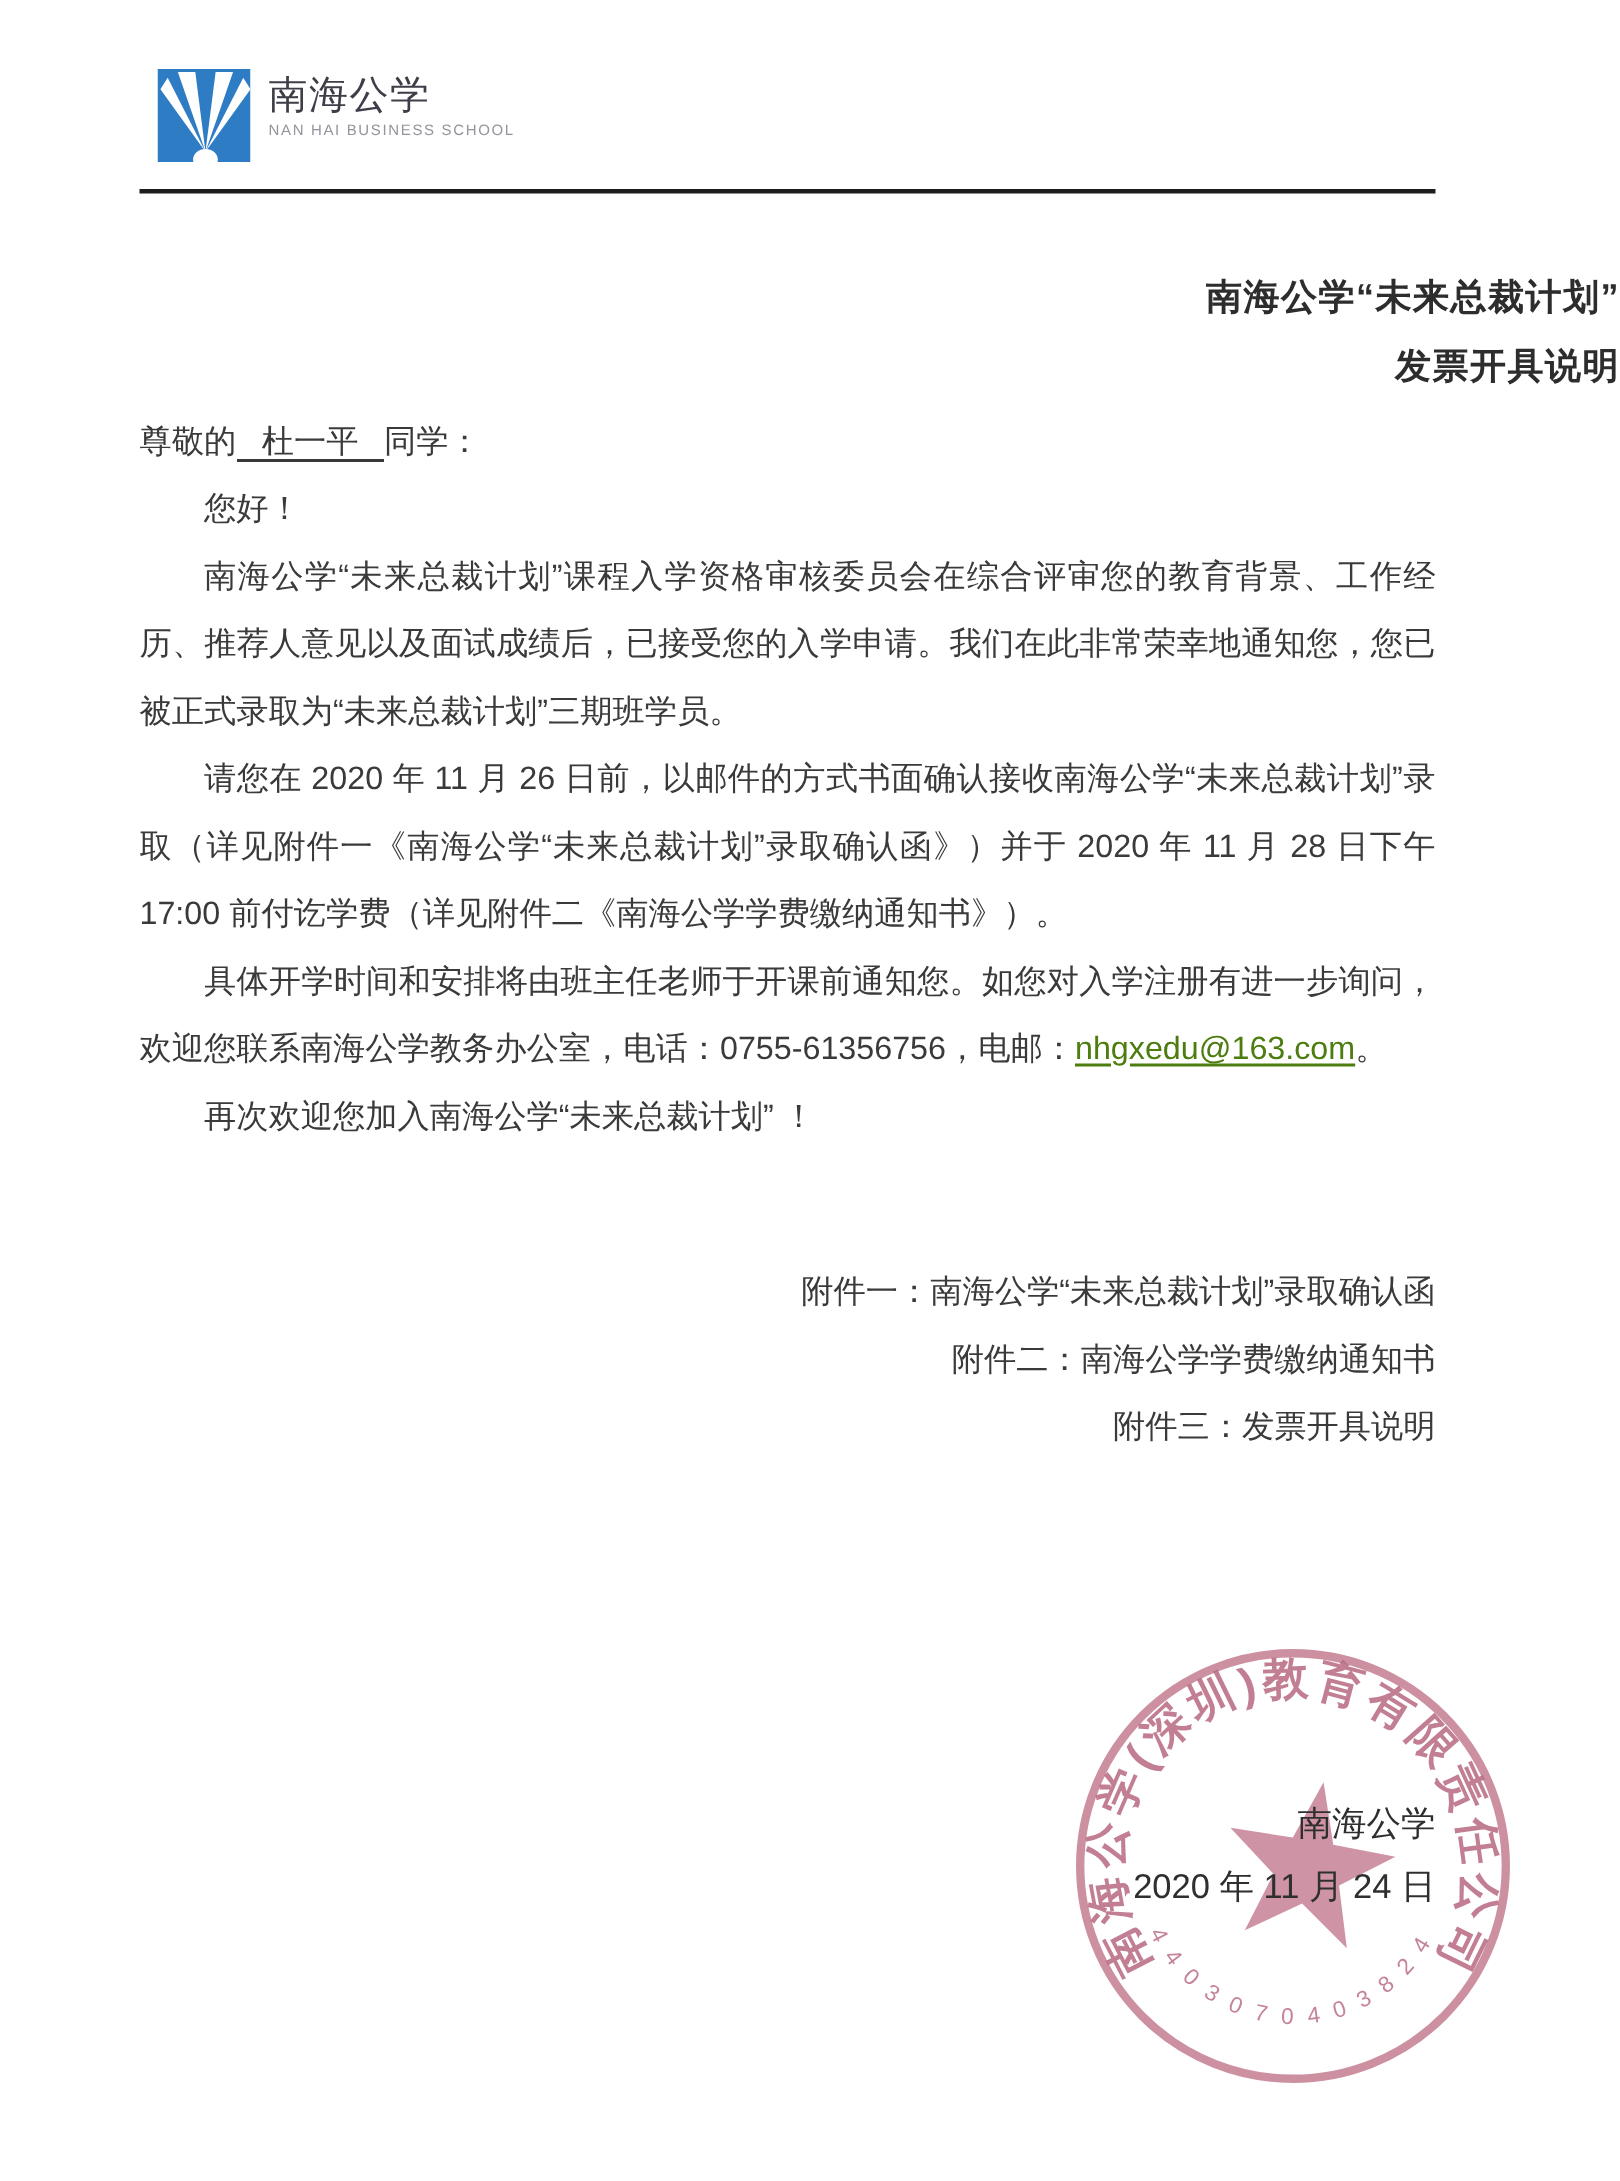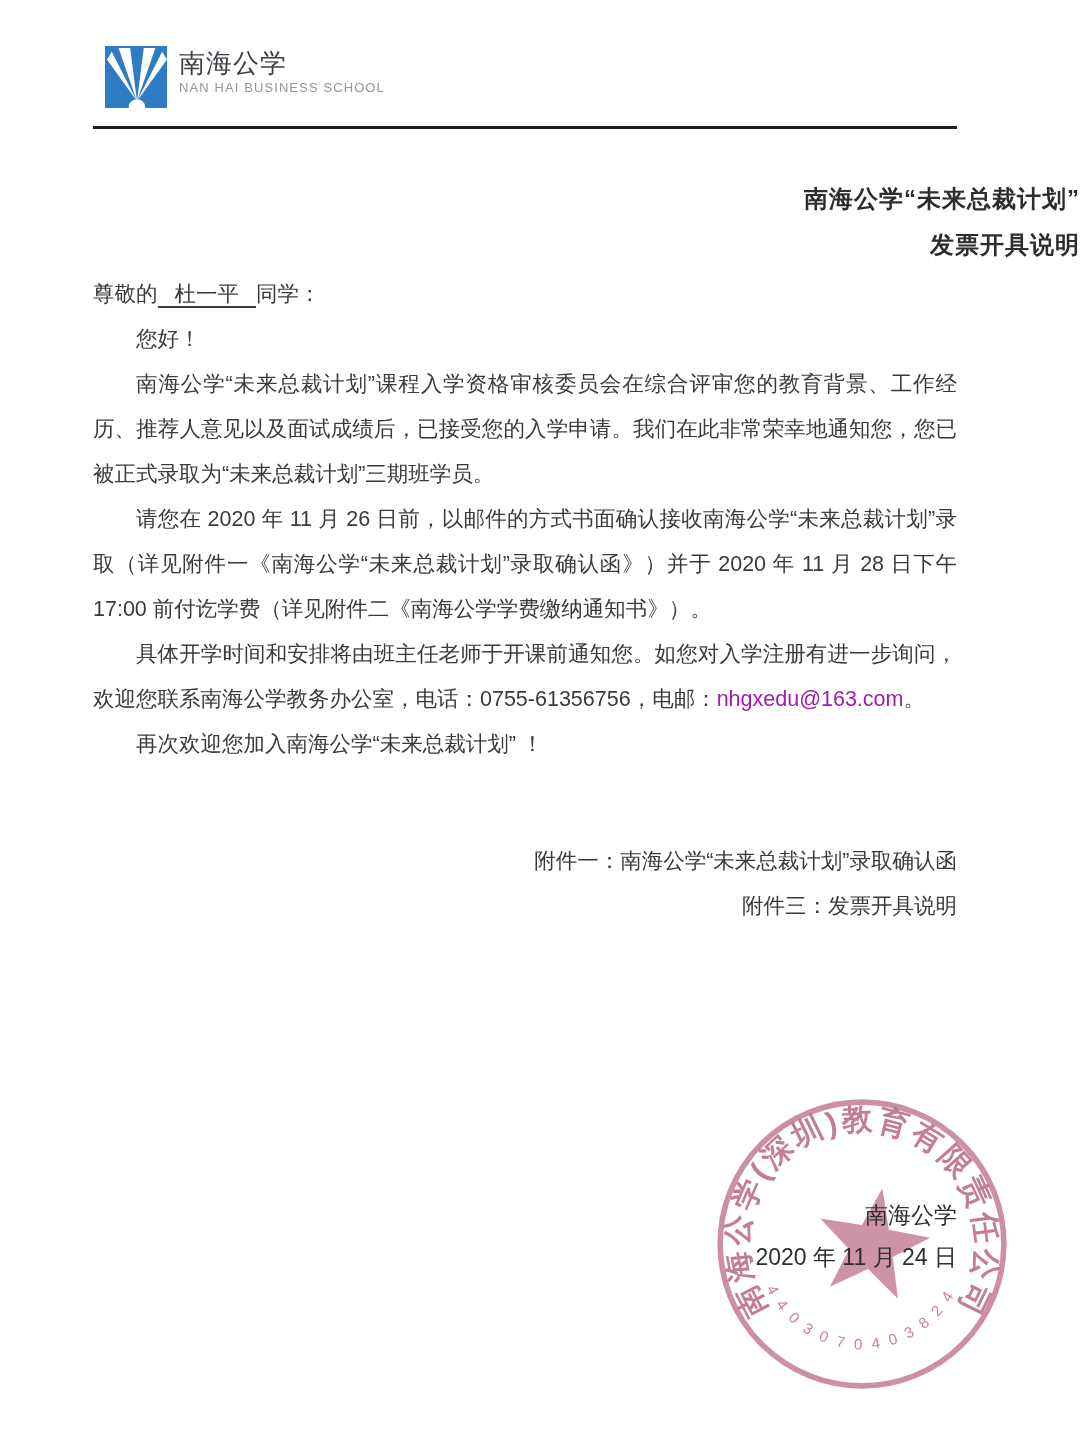--- a/index.html
+++ b/index.html
@@ -25,21 +25,21 @@
   .logo-text { margin-left: 12px; padding-top: 2px; }
   .logo-cn {
     font-size: 26px;
     color: #3e3e48;
     letter-spacing: 1px;
     line-height: 30px;
     font-weight: 500;
   }
   .logo-en {
     margin-top: 5px;
-    font-size: 13px;
+    font-size: 10px;
     letter-spacing: 1.1px;
     color: #94949c;
     line-height: 10px;
     white-space: nowrap;
     text-align: center;
   }
   .header-rule {
     position: absolute;
     left: 93px; top: 126px;
     width: 864px; height: 3px;
@@ -72,21 +72,22 @@
     text-align: justify;
     text-justify: inter-ideograph;
   }
   .indent { text-indent: 43px; }
   .salutation { text-align: left; }
   .student-name {
     padding: 0 17px;
     border-bottom: 2px solid #3a3a3a;
   }
   .email-link {
-    color: #a21caf;
+    color: #4d7c0f;
+    text-decoration: underline;
     text-underline-offset: 3px;
     cursor: pointer;
   }
   .attachment-list {
     margin-top: 72px;
   }
   .attachment-list p { text-align: right; }
 
   
   .stamp-wrap {
@@ -146,20 +147,21 @@
 
     <p class="indent">请您在 2020 年 11 月 26 日前，以邮件的方式书面确认接收南海公学“未来总裁计划”录取（详见附件一《南海公学“未来总裁计划”录取确认函》）并于 2020 年 11 月 28 日下午 17:00 前付讫学费（详见附件二《南海公学学费缴纳通知书》）。</p>
 
     <p class="indent"><span>具体开学时间和安排将由班主任老师于开课前通知您。如您对入学注册有进一步询问，欢迎您联系南海公学教务办公室，电话：0755-61356756，电邮：</span><a class="email-link">nhgxedu@163.com</a><span>。</span></p>
 
 
     <p class="indent">再次欢迎您加入南海公学“未来总裁计划” ！</p>
 
     <div class="attachment-list">
       <p>附件一：南海公学“未来总裁计划”录取确认函</p>
+      <p>附件二：南海公学学费缴纳通知书</p>
       <p>附件三：发票开具说明</p>
     </div>
   </div>
 
   <div class="stamp-wrap">
     <svg viewBox="0 0 300 300" width="304" height="304" xmlns="http://www.w3.org/2000/svg" xmlns:xlink="http://www.w3.org/1999/xlink">
       <circle cx="150" cy="150" r="140" fill="none" stroke="#b9687f" stroke-width="5.5" opacity="0.8"></circle>
       <path id="ringPath" d="M 57.4 214.8 A 113 113 0 1 1 242.6 214.8" fill="none"></path>
       <text font-size="30" fill="#b4617a" opacity="0.88" font-weight="bold">
         <textPath href="#ringPath" xlink:href="#ringPath" textLength="490" lengthAdjust="spacing">南海公学(深圳)教育有限责任公司</textPath>

